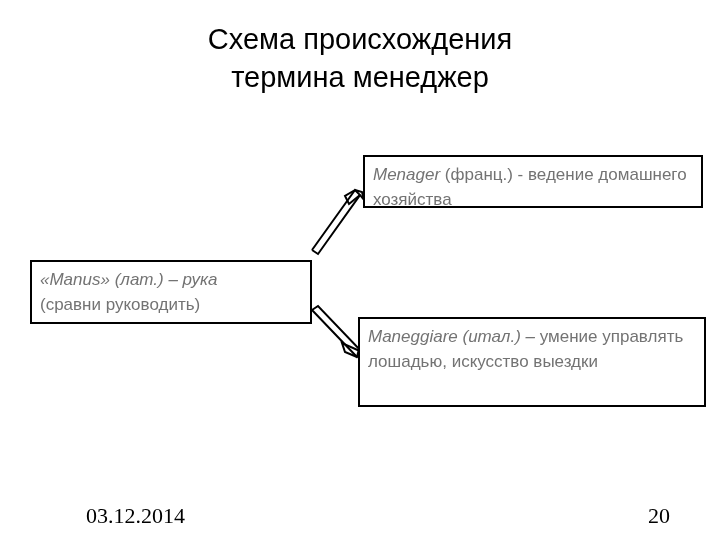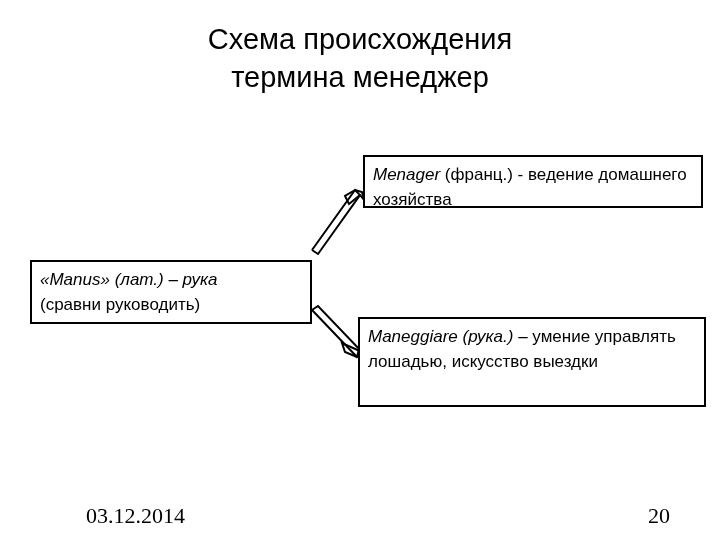--- a/index.html
+++ b/index.html
@@ -37,21 +37,21 @@
 
   
   .node-box {
     position: absolute;
     box-sizing: border-box;
     border: 2px solid #000000;
     background: #ffffff;
     font-family: "Liberation Sans", sans-serif;
     font-size: 17px;
     line-height: 25px;
-    color: #000000;
+    color: #737373;
     padding: 5px 11px 5px 8px;
     z-index: 3;
   }
   .node-box .lead {
     font-style: italic;
   }
 
   #box-manus {
     left: 30px;
     top: 260px;
@@ -126,19 +126,19 @@
   <div class="node-box" id="box-manus">
     <span class="lead">«Manus» (лат.) – рука</span><br>
     <span>(сравни руководить)</span>
   </div>
 
   <div class="node-box" id="box-menager">
     <span class="lead">Menager</span><span> (франц.) - ведение домашнего хозяйства</span>
   </div>
 
   <div class="node-box" id="box-maneggiare">
-    <span class="lead">Maneggiare (рука.) –</span><span> умение управлять лошадью, искусство выездки</span>
+    <span class="lead">Maneggiare (итал.) –</span><span> умение управлять лошадью, искусство выездки</span>
   </div>
 
   <div class="footer-text" id="footer-date">03.12.2014</div>
   <div class="footer-text" id="footer-page">20</div>
 
 </div>
 
 </body></html>

